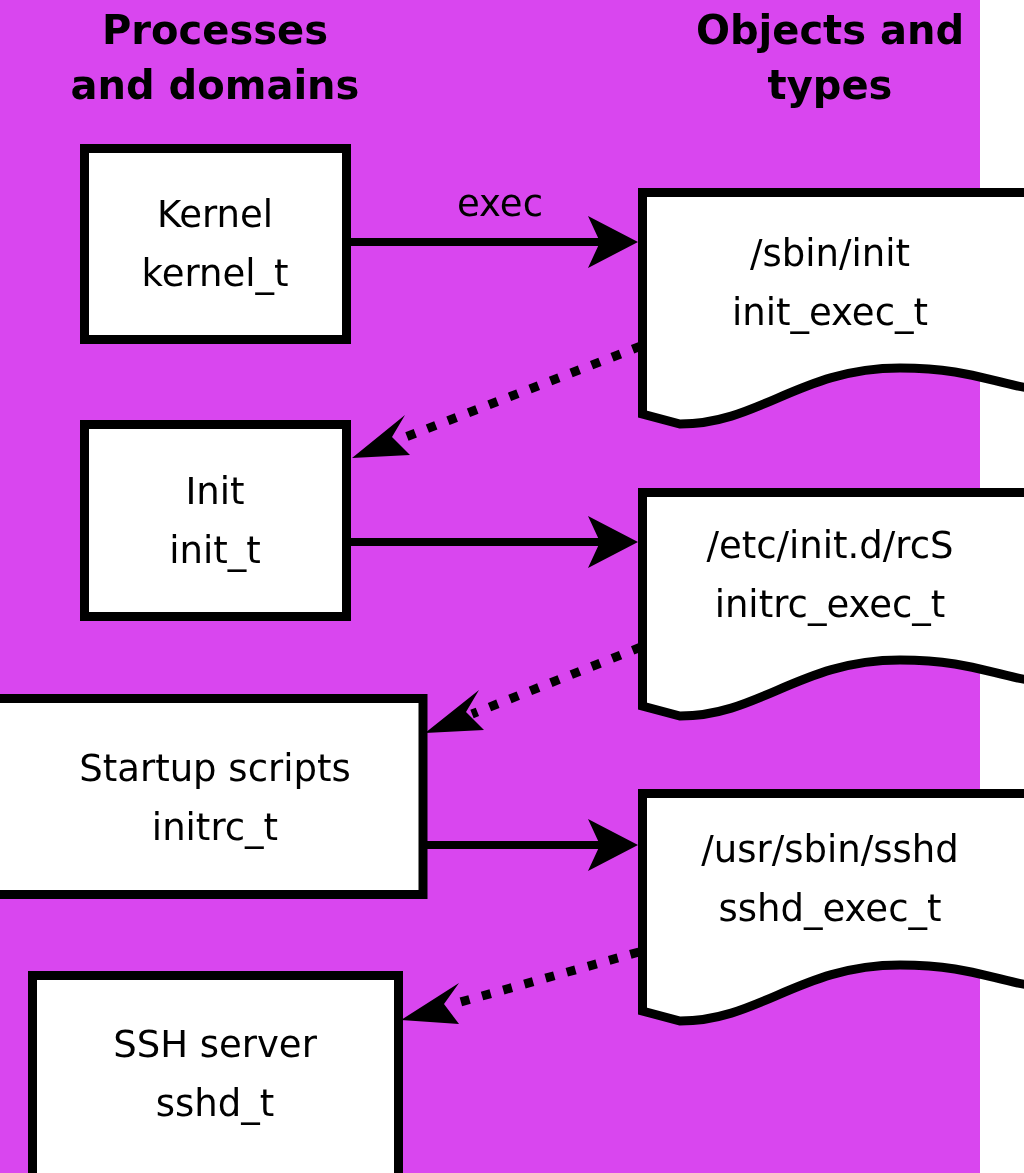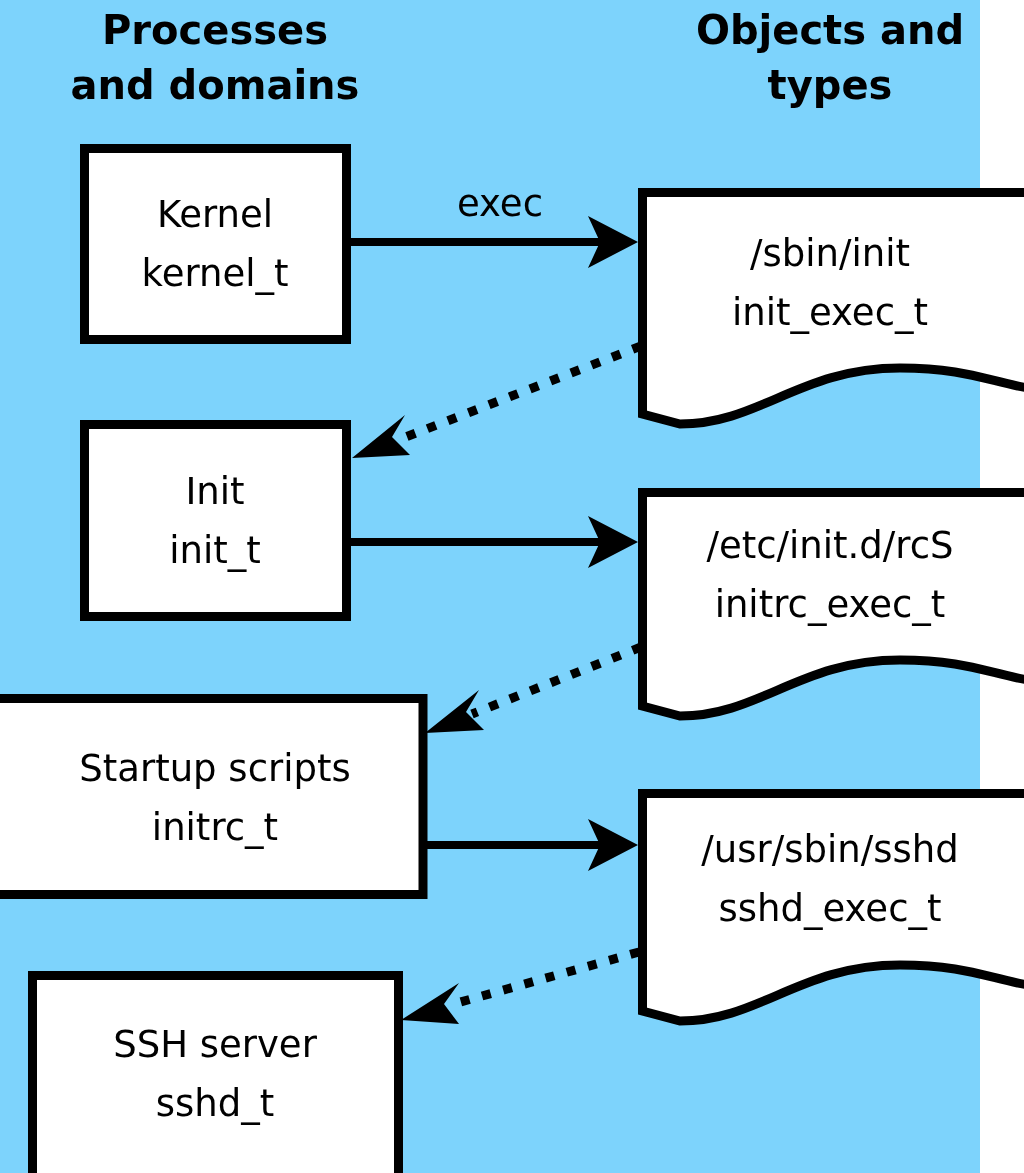--- a/index.html
+++ b/index.html
@@ -10,21 +10,21 @@
   body {
     width: 1024px;
     height: 1173px;
     overflow: hidden;
     font-family: "DejaVu Sans", sans-serif;
   }
   #diagram-root {
     position: relative;
     width: 980px;
     height: 1173px;
-    background: #7dd3fc;
+    background: #d946ef;
   }
   svg.diagram-canvas {
     position: absolute;
     top: 0;
     left: 0;
     width: 1024px;
     height: 1173px;
     display: block;
   }
   .col-heading {

